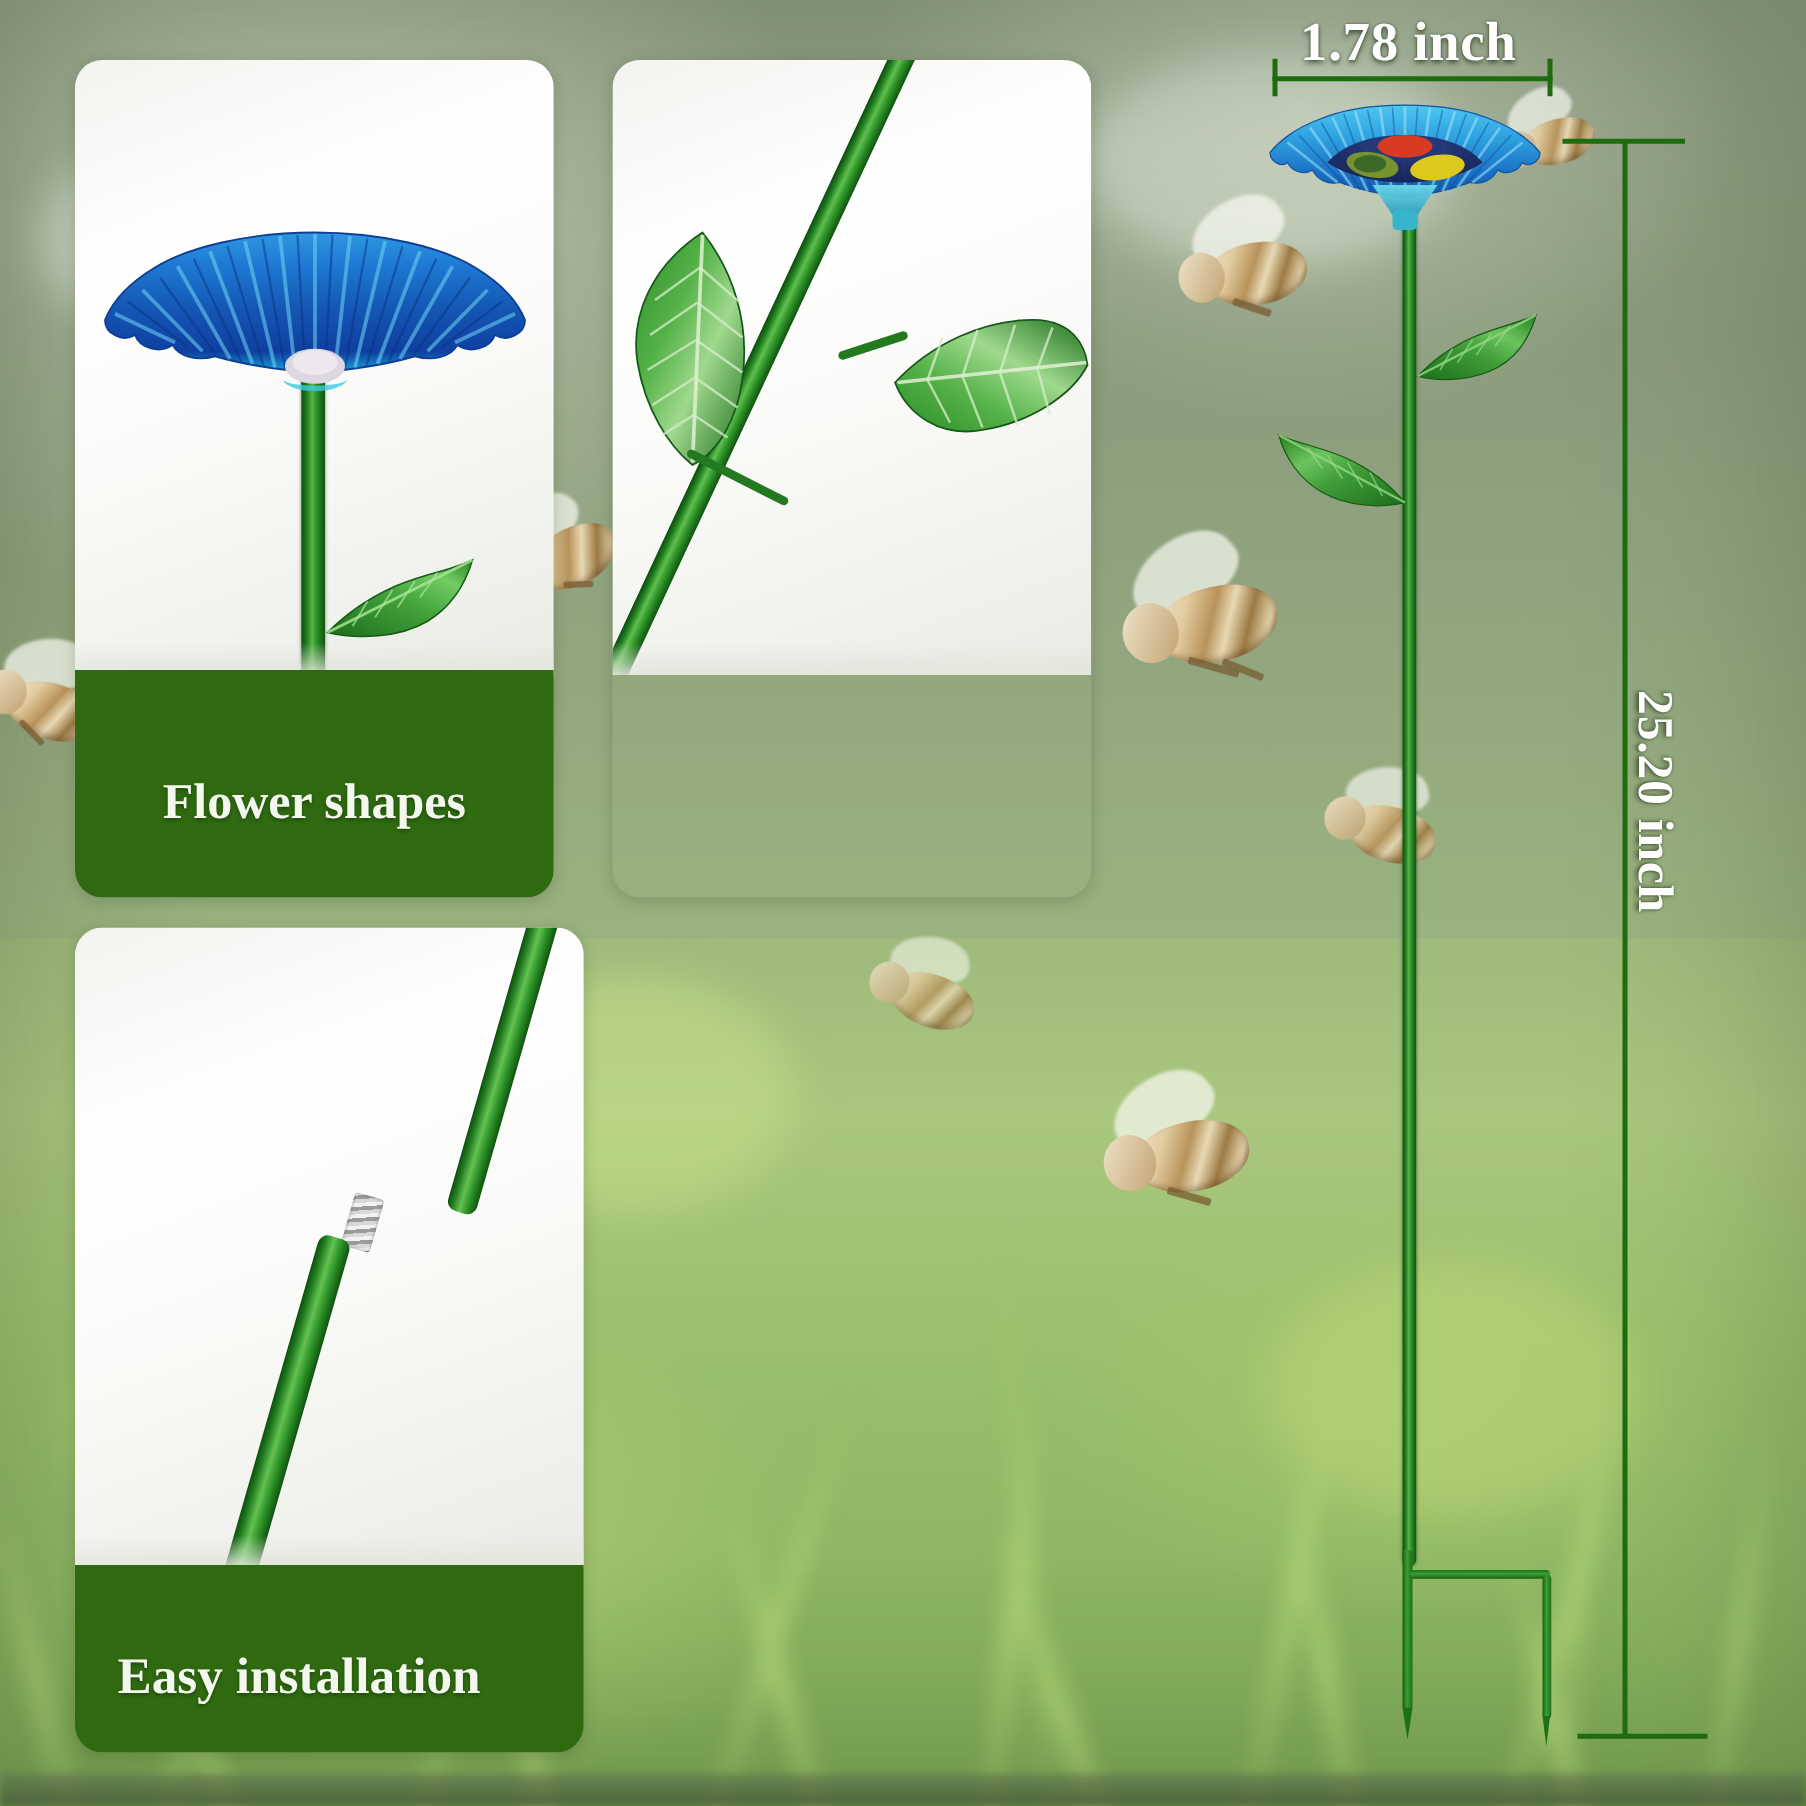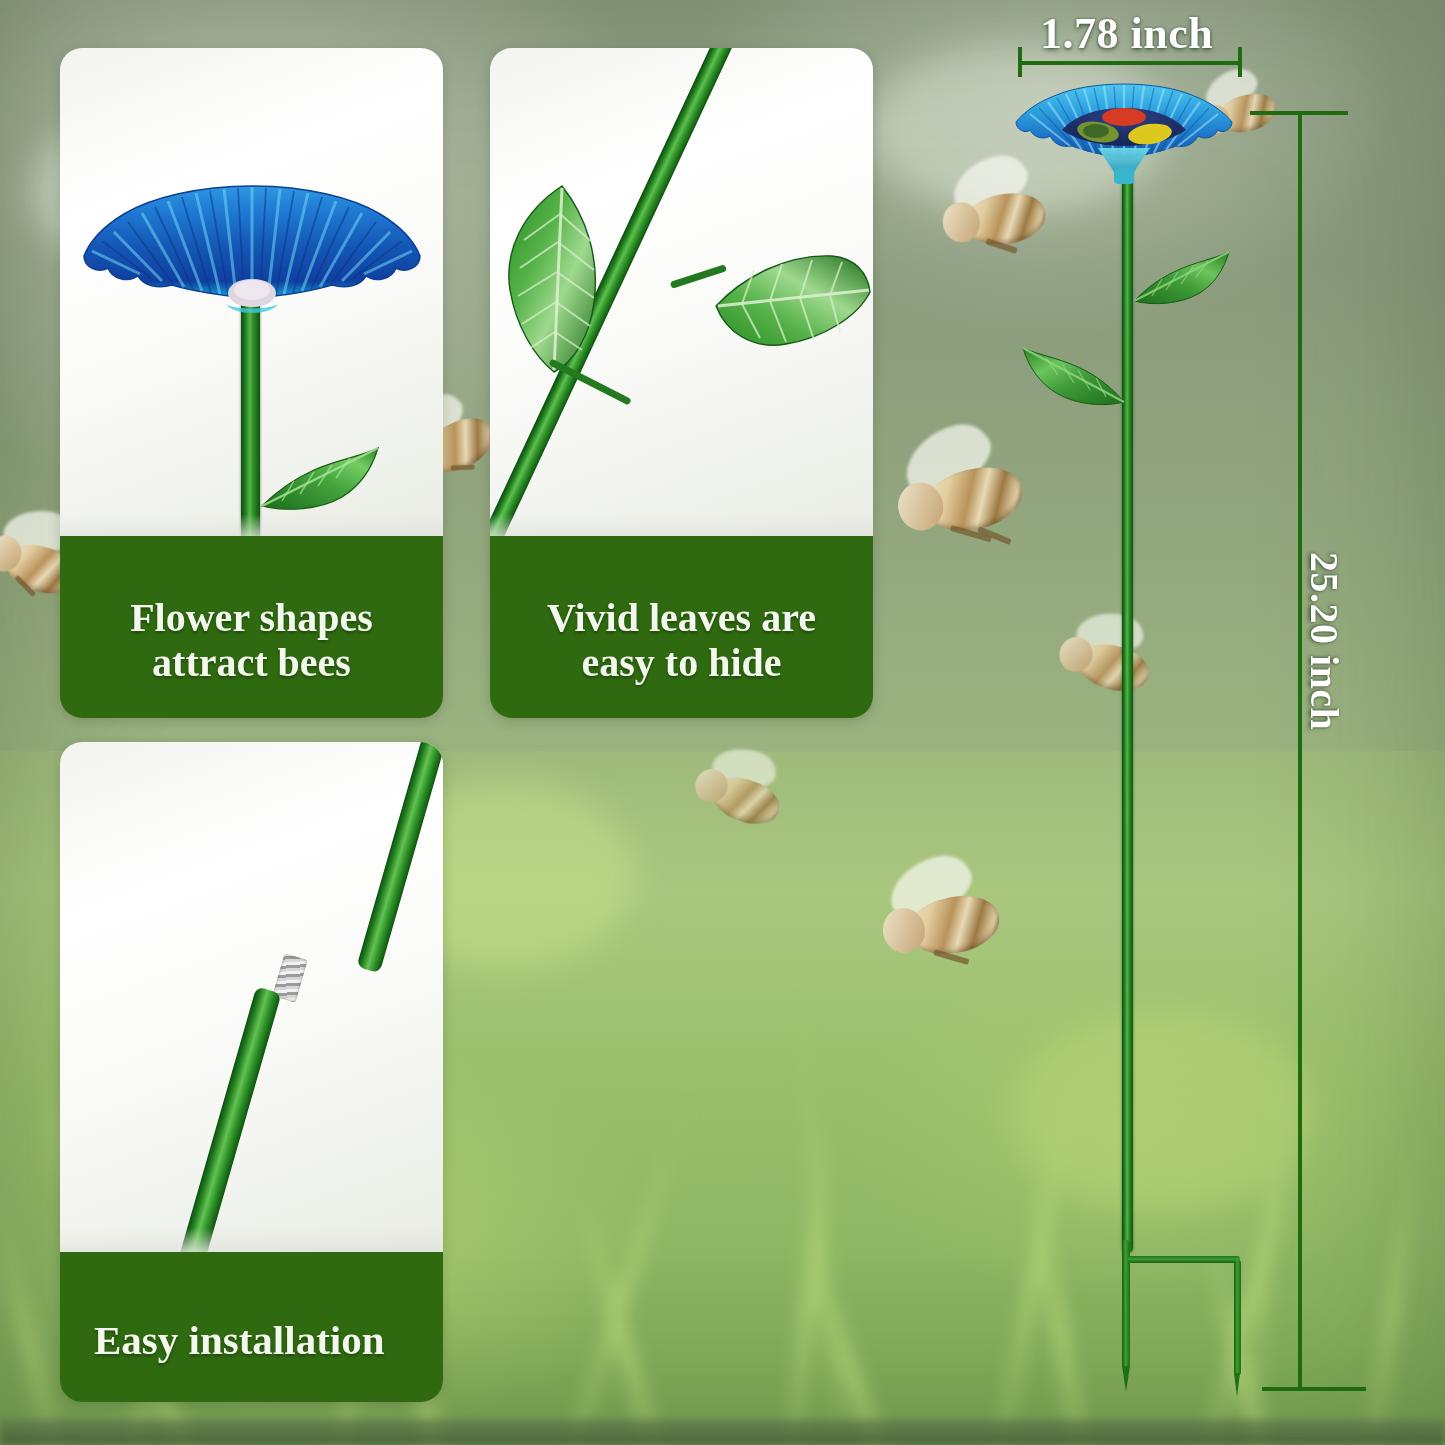--- a/index.html
+++ b/index.html
@@ -393,21 +393,20 @@
           <ellipse cx="178" cy="147" rx="24" ry="14" fill="#ded7e2"></ellipse>
           <ellipse cx="178" cy="144" rx="18" ry="10" fill="#efeaf0" opacity=".9"></ellipse>
           <path d="M152 158 C 160 170, 196 170, 204 158 C 196 164, 160 164, 152 158 Z" fill="#3ecbe0" opacity=".8"></path>
         </svg>
       </div>
       <div class="photo-fade"></div>
     </div>
     <div class="card-cap" style="height:182px;">
       <div class="cap-text cap-center" style="font-size:40px;">
         <div>Flower shapes</div>
-        <div>attract bees</div>
       </div>
     </div>
   </div>
 
   <div class="card" style="left:490px;top:48px;width:383px;height:670px;">
     <div class="card-photo" style="height:492px;">
 
       <div style="position:absolute;left:58px;top:-24px;width:20px;height:600px;transform:rotate(25deg);transform-origin:50% 0;
                   background:linear-gradient(90deg,#0d4a0f 0%,#1d7a1c 20%,#5ebf4e 45%,#2f9429 68%,#0f5310 100%);
                   border-radius:6px;left:232px;"></div>
@@ -464,29 +463,23 @@
               <path d="M92 58 L 106 100"></path>
             <path d="M122 55 L 134 22"></path>
               <path d="M122 55 L 132 92"></path>
           </g>
         </svg>
       </div>
 
       <div style="position:absolute;left:178px;top:216px;width:58px;height:7px;background:#23791f;border-radius:4px;transform:rotate(-18deg);transform-origin:100% 50%;"></div>
       <div class="photo-fade"></div>
     </div>
-    <div class="card-cap" style="height:182px;">
-      <div class="cap-text cap-center" style="font-size:40px;">
-        <div>Vivid leaves are</div>
-        <div>easy to hide</div>
-      </div>
-    </div>
-  </div>
-
-  <div class="card" style="left:60px;top:742px;width:383px;height:660px;">
+  </div>
+
+  <div class="card" style="left:60px;top:742px;width:383px;height:660px;padding-left:24px;">
     <div class="card-photo" style="height:512px;">
 
       <div style="position:absolute;left:296px;top:-40px;width:24px;height:268px;border-radius:8px;transform:rotate(16deg);transform-origin:50% 100%;
                   background:linear-gradient(90deg,#0e4e10 0%,#1f7a1d 18%,#63c252 46%,#2f9429 70%,#0f5310 100%);"></div>
 
       <div class="thread" style="left:218px;top:214px;width:24px;height:44px;transform:rotate(16deg);"></div>
 
       <div style="position:absolute;left:94px;top:248px;width:26px;height:300px;border-radius:8px;transform:rotate(16deg);transform-origin:50% 0;
                   background:linear-gradient(90deg,#0e4e10 0%,#1f7a1d 18%,#63c252 46%,#2f9429 70%,#0f5310 100%);left:196px;"></div>
       <div class="photo-fade"></div>

